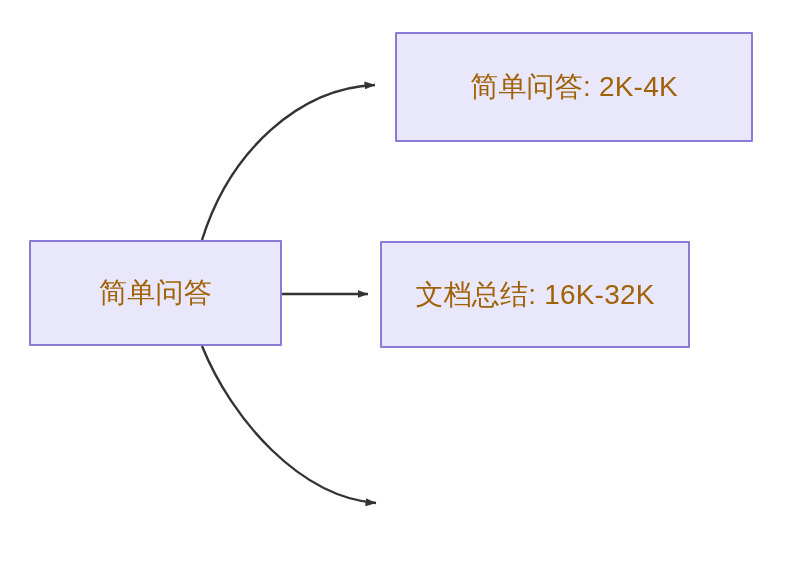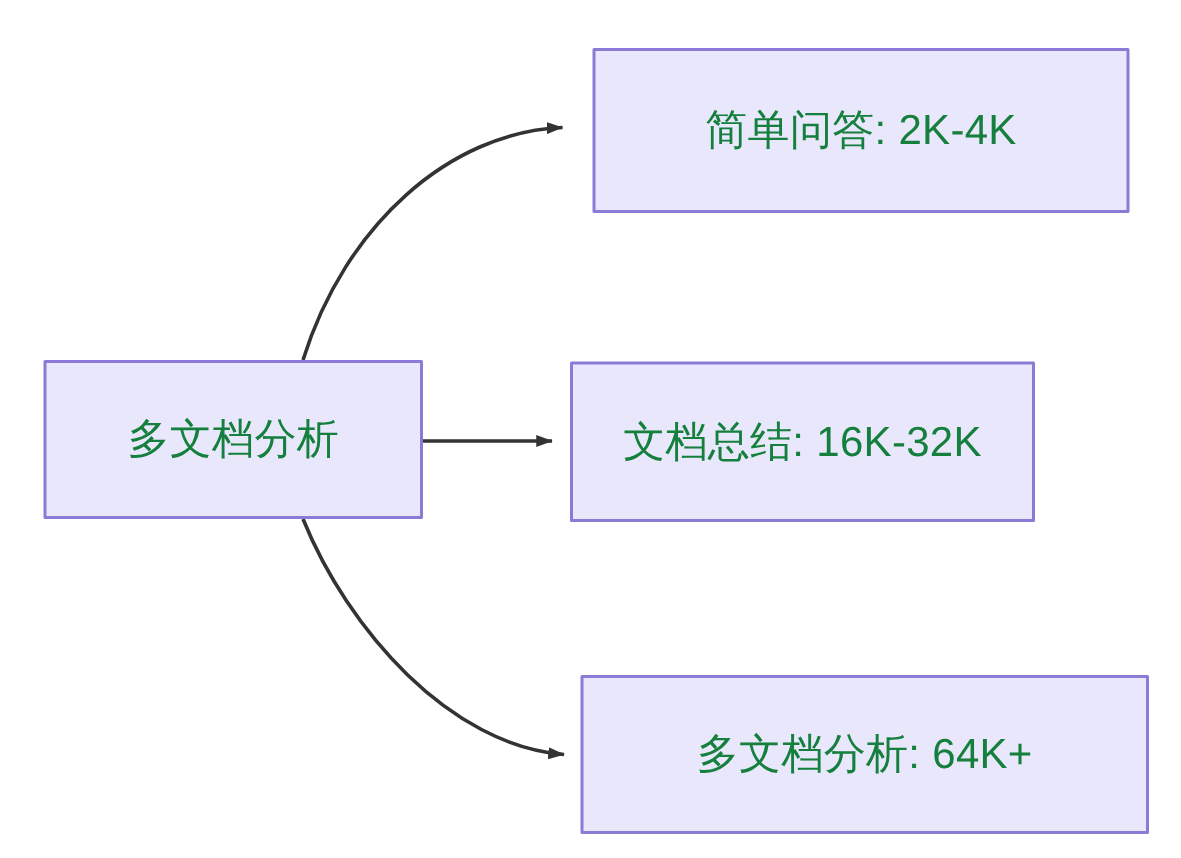--- a/index.html
+++ b/index.html
@@ -30,21 +30,21 @@
     box-sizing: border-box;
     background: #e9e7fb;
     border: 2px solid #8b7ad6;
     border-radius: 1px;
     display: flex;
     align-items: center;
     justify-content: center;
     text-align: center;
   }
   .node-label {
-    color: #15803d;
+    color: #a16207;
     font-size: 28px;
     line-height: 1.2;
     letter-spacing: 0.2px;
     white-space: nowrap;
   }
   #node-source {
     left: 29px;
     top: 240px;
     width: 253px;
     height: 106px;
@@ -81,28 +81,25 @@
     </defs>
 
     <path d="M 202 240 C 230 150 300 88 375 85" fill="none" stroke="#333333" stroke-width="2.4" marker-end="url(#arrowhead)"></path>
 
     <path d="M 282 294 L 368 294" fill="none" stroke="#333333" stroke-width="2.4" marker-end="url(#arrowhead)"></path>
 
     <path d="M 202 346 C 232 420 300 497 376 503" fill="none" stroke="#333333" stroke-width="2.4" marker-end="url(#arrowhead)"></path>
   </svg>
 
   <div class="node" id="node-source">
-    <span class="node-label">多文档分析</span>
+    <span class="node-label">简单问答</span>
   </div>
 
   <div class="node" id="node-simple-qa">
     <span class="node-label">简单问答: 2K-4K</span>
   </div>
 
   <div class="node" id="node-doc-summary">
     <span class="node-label">文档总结: 16K-32K</span>
   </div>
 
-  <div class="node" id="node-multi-doc">
-    <span class="node-label">多文档分析: 64K+</span>
-  </div>
 
 </div>
 
 </body></html>

